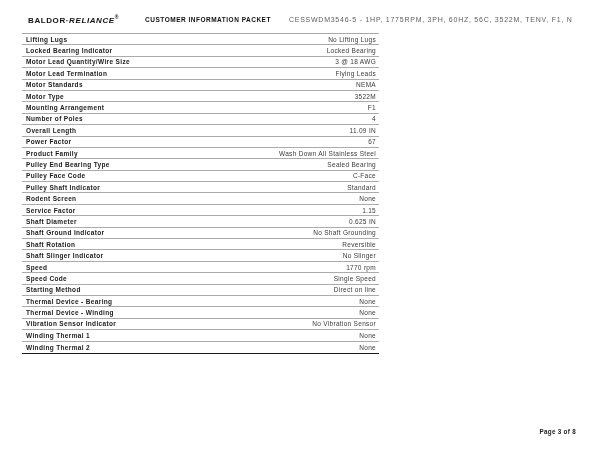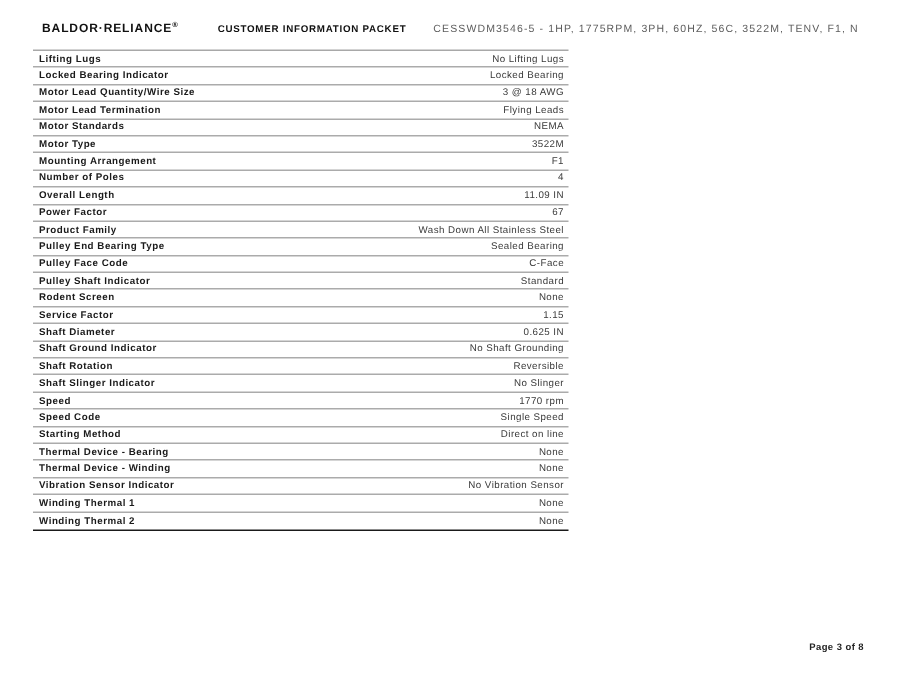--- a/index.html
+++ b/index.html
@@ -24,21 +24,21 @@
     display: flex;
     align-items: center;
     white-space: nowrap;
   }
   .logo {
     font-size: 8px;
     font-weight: bold;
     color: #111111;
     letter-spacing: 0.6px;
   }
-  .logo .brand2 { }
+  .logo .brand2 { font-style: italic; }
   .logo .reg {
     font-size: 5px;
     vertical-align: super;
     font-style: normal;
   }
   .packet-title {
     margin-left: 26px;
     font-size: 6.5px;
     font-weight: bold;
     color: #111111;

